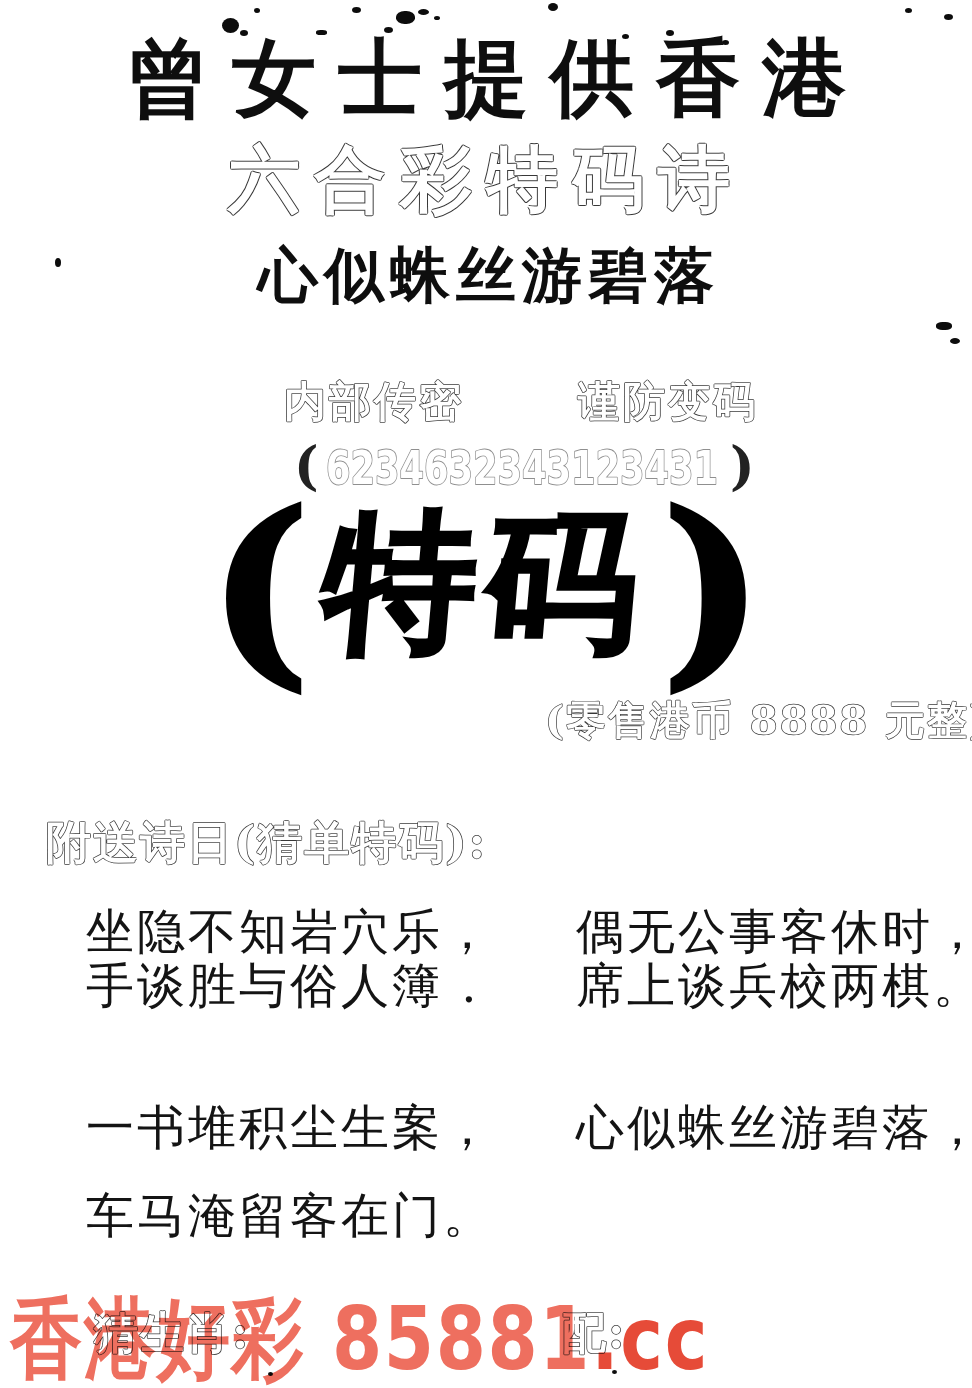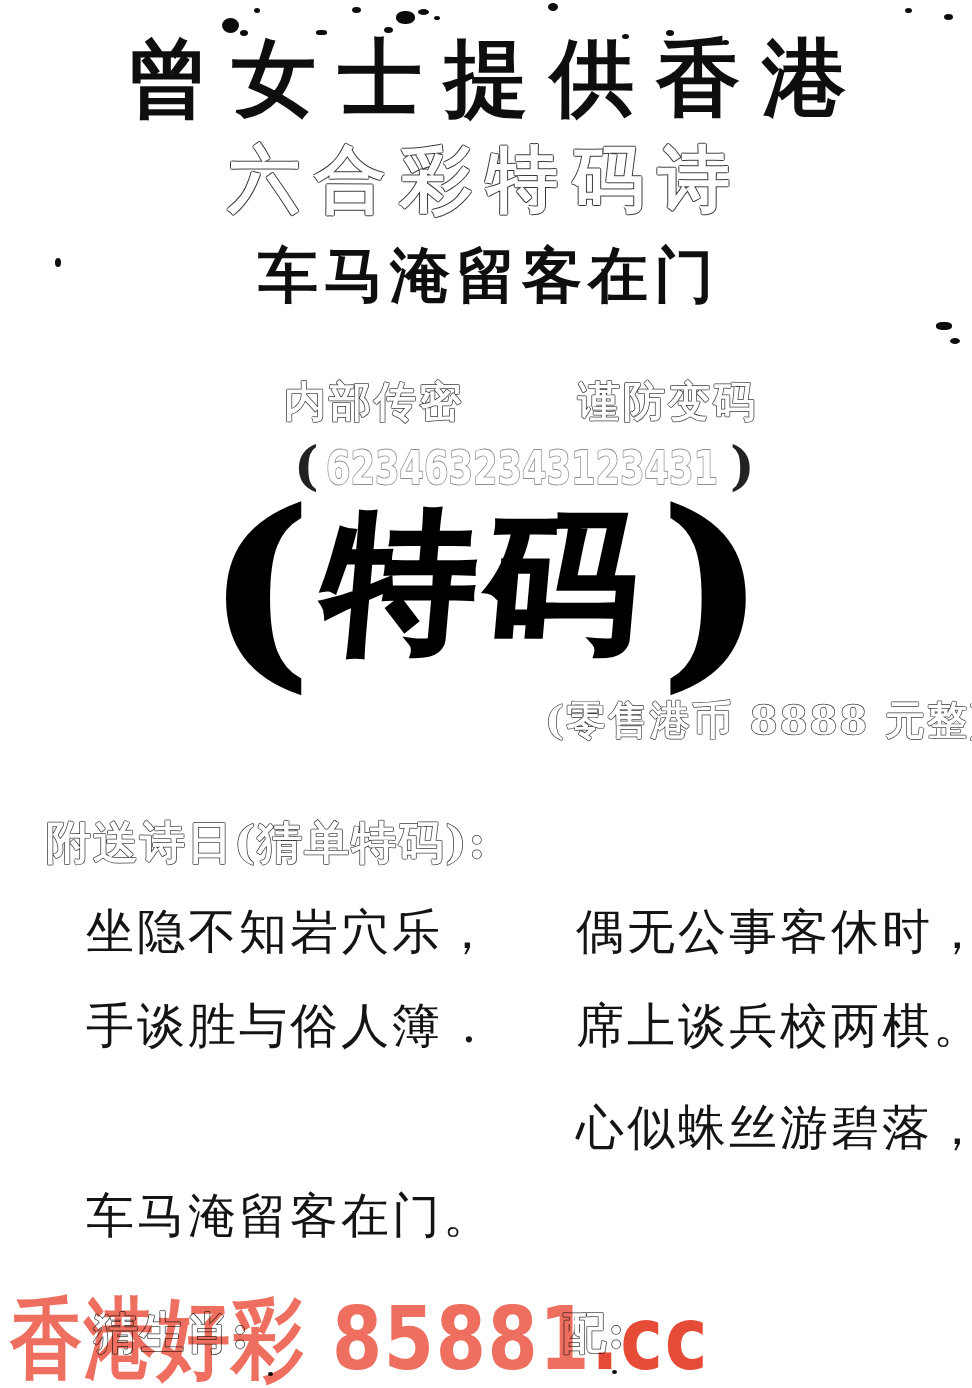--- a/index.html
+++ b/index.html
@@ -50,21 +50,21 @@
     letter-spacing:10px;white-space:nowrap;
     -webkit-text-stroke:3px #000;
     transform:skewX(-5deg) translateY(-6px);
   }
   
   .poem-line{
     font-size:48px;letter-spacing:3px;white-space:nowrap;color:#141414;
   }
   .col-left{left:86px;}
   .col-right{left:576px;}
-  .row1{top:900px;} .row2{top:994px;} .row3{top:1096px;} .row4{top:1184px;text-align:right;}
+  .row1{top:900px;} .row2{top:954px;} .row3{top:1096px;} .row4{top:1184px;text-align:right;}
   
   .bottom-solid{
     font-size:42px;letter-spacing:1px;white-space:nowrap;color:#141414;top:1306px;
   }
   .bz{left:250px;}
   .bp{left:640px;font-size:40px;}
   
   .watermark{
     top:1280px;left:10px;
     font-family:"DejaVu Sans","Liberation Sans",sans-serif;
@@ -101,21 +101,21 @@
   <div class="speck" style="left:950px;top:338px;width:10px;height:6px;"></div>
   <div class="speck" style="left:268px;top:1372px;width:5px;height:4px;"></div>
   <div class="speck" style="left:612px;top:1370px;width:5px;height:4px;"></div>
 
   <div class="abs title1">曾女士提供香港</div>
 
   <svg class="abs" style="top:128px;left:0;" width="972" height="100" viewBox="0 0 972 100">
     <text x="486" y="76" text-anchor="middle" font-size="72" font-weight="bold" letter-spacing="14" stroke-width="2">六合彩特码诗</text>
   </svg>
 
-  <div class="abs title3">车马淹留客在门</div>
+  <div class="abs title3">心似蛛丝游碧落</div>
 
   <svg class="abs" style="top:370px;left:0;" width="972" height="62" viewBox="0 0 972 62">
     <text x="284" y="46" font-size="42" font-weight="bold" letter-spacing="3" stroke-width="1.5">内部传密</text>
     <text x="578" y="46" font-size="42" font-weight="bold" letter-spacing="3" stroke-width="1.5">谨防变码</text>
   </svg>
 
   <svg class="abs" style="top:430px;left:0;" width="972" height="70" viewBox="0 0 972 70">
     <text class="solidparen" x="294" y="54" font-size="52" font-weight="bold">(</text>
     <text class="bubble" x="326" y="54" font-size="46" font-weight="bold" stroke-width="1.8" textLength="392" lengthAdjust="spacingAndGlyphs">6234632343123431</text>
     <text class="solidparen" x="730" y="54" font-size="52" font-weight="bold">)</text>
@@ -130,20 +130,21 @@
   <svg class="abs" style="top:686px;left:0;" width="972" height="66" viewBox="0 0 972 66">
     <text x="545" y="48" font-size="40" font-weight="bold" letter-spacing="2" stroke-width="1.4">(零售港币 8888 元整)</text>
   </svg>
 
   <svg class="abs" style="top:804px;left:0;" width="972" height="74" viewBox="0 0 972 74">
     <text x="46" y="54" font-size="45" font-weight="bold" letter-spacing="2" stroke-width="1.5">附送诗日(猜单特码):</text>
   </svg>
 
   <div class="abs poem-line col-left row1">坐隐不知岩穴乐，</div>
   <div class="abs poem-line col-left row2">手谈胜与俗人簿 .</div>
+  <div class="abs poem-line col-left row3">一书堆积尘生案，</div>
   <div class="abs poem-line col-left row4">车马淹留客在门。</div>
 
   <div class="abs poem-line col-right row1">偶无公事客休时，</div>
   <div class="abs poem-line col-right row2">席上谈兵校两棋。</div>
   <div class="abs poem-line col-right row3">心似蛛丝游碧落，</div>
 
   <svg class="abs" style="top:1296px;left:0;" width="972" height="70" viewBox="0 0 972 70">
     <text x="94" y="52" font-size="44" font-weight="bold" letter-spacing="2" stroke-width="1.5">猜生肖:</text>
     <text x="562" y="52" font-size="44" font-weight="bold" letter-spacing="2" stroke-width="1.5">配:</text>
   </svg>

